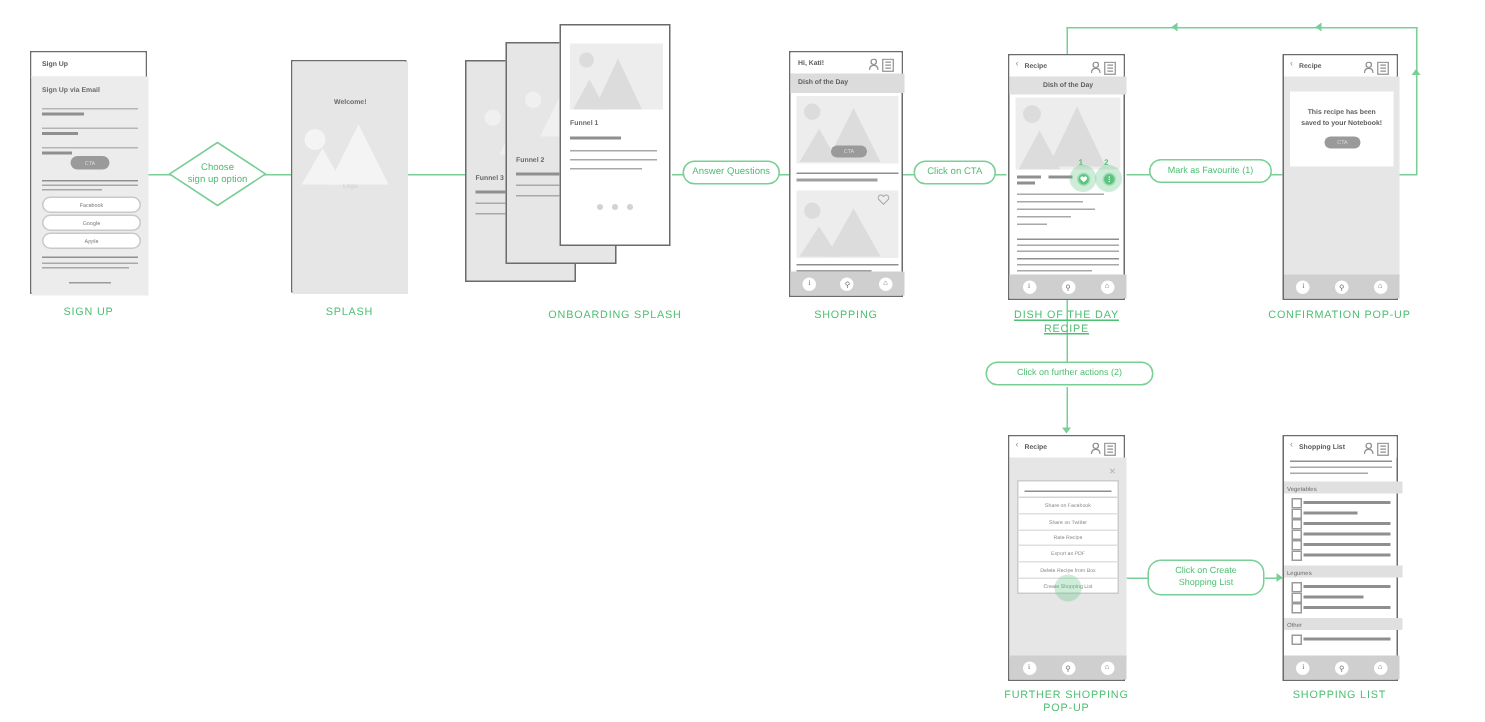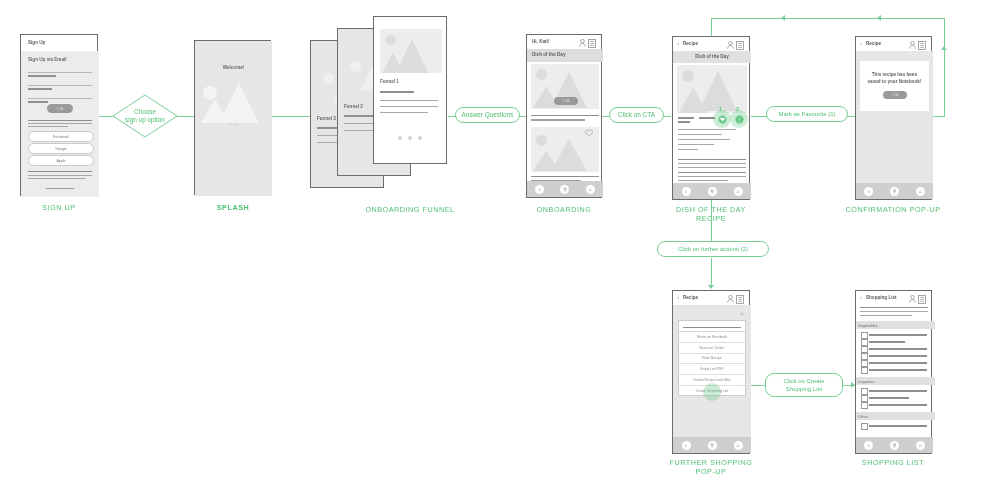--- a/index.html
+++ b/index.html
@@ -151,21 +151,21 @@
   </div>
 
   <div class="phone" style="left:194px;top:40px;width:77px;height:155px;">
     <div class="grey-block" style="left:0;top:0;width:77px;height:155px;background:#e6e6e6;"></div>
     <div class="txt-b" style="left:0;top:24px;width:77px;text-align:center;color:#6a6a6a;">Welcome!</div>
     <div class="circ" style="left:8px;top:45px;width:14px;height:14px;background:#f4f4f4;"></div>
     <div class="mtn" style="left:24px;top:42px;border-width:0 20px 40px 20px;border-bottom-color:#f4f4f4;"></div>
     <div class="mtn" style="left:6px;top:58px;border-width:0 14px 24px 14px;border-bottom-color:#f4f4f4;"></div>
     <div class="txt" style="left:0;top:80px;width:77px;text-align:center;color:#cfcfcf;">Logo</div>
   </div>
-  <div class="scr-label" style="left:184px;top:203px;width:98px;font-weight:bold;">SPLASH</div>
+  <div class="scr-label" style="left:184px;top:203px;width:98px;">SPLASH</div>
 
   <div class="phone" style="left:310px;top:40px;width:74px;height:148px;background:#e6e6e6;">
     <div class="circ" style="left:12px;top:32px;width:11px;height:11px;background:#f0f0f0;"></div>
     <div class="mtn" style="left:22px;top:30px;border-width:0 16px 32px 16px;border-bottom-color:#f0f0f0;"></div>
     <div class="txt-b" style="left:6px;top:75px;color:#6a6a6a;">Funnel 3</div>
     <div class="bar-l" style="left:6px;top:86px;width:46px;"></div>
     <div class="bar-ll" style="left:6px;top:94px;width:46px;"></div>
     <div class="bar-ll" style="left:6px;top:101px;width:46px;"></div>
   </div>
 
@@ -186,21 +186,21 @@
     </div>
     <div class="txt-b" style="left:6px;top:62px;color:#6a6a6a;">Funnel 1</div>
     <div class="bar-l" style="left:6px;top:74px;width:34px;"></div>
     <div class="bar-ll" style="left:6px;top:83px;width:58px;"></div>
     <div class="bar-ll" style="left:6px;top:89px;width:58px;"></div>
     <div class="bar-ll" style="left:6px;top:95px;width:48px;"></div>
     <div class="circ" style="left:24px;top:119px;width:4px;height:4px;background:#d3d3d3;"></div>
     <div class="circ" style="left:34px;top:119px;width:4px;height:4px;background:#d3d3d3;"></div>
     <div class="circ" style="left:44px;top:119px;width:4px;height:4px;background:#d3d3d3;"></div>
   </div>
-  <div class="scr-label" style="left:330px;top:205px;width:160px;">ONBOARDING FUNNEL</div>
+  <div class="scr-label" style="left:330px;top:205px;width:160px;">ONBOARDING SPLASH</div>
 
   <div class="lbl" style="left:455px;top:107px;width:65px;height:16px;">Answer Questions</div>
 
   <div class="phone" style="left:526px;top:34px;width:76px;height:164px;">
     <div class="hdr" style="top:0;height:14px;">
       <div class="txt-b" style="left:5px;top:4px;">Hi, Kati!</div>
     </div>
     <div class="hdr-ics" style="right:5px;top:3.5px;">
       <svg class="ic-person" width="7" height="8" viewBox="0 0 7 8">
           <circle cx="3.5" cy="2.2" r="1.8" fill="none" stroke="#8f8f8f" stroke-width=".8"></circle>
@@ -238,21 +238,21 @@
 
     <div class="bar-l" style="left:4px;top:141px;width:68px;height:1.4px;"></div>
     <div class="bar-ll" style="left:4px;top:145px;width:50px;background:#9f9f9f;height:1.6px;"></div>
 
     <div class="navbar" style="left:0;bottom:0;width:76px;height:16px;">
       <div class="nav-ic">i</div>
       <div class="nav-ic">⚲</div>
       <div class="nav-ic">⌂</div>
     </div>
   </div>
-  <div class="scr-label" style="left:514px;top:205px;width:100px;">ONBOARDING</div>
+  <div class="scr-label" style="left:514px;top:205px;width:100px;">SHOPPING</div>
 
   <div class="lbl" style="left:609px;top:107px;width:55px;height:16px;">Click on CTA</div>
 
   <div class="phone" style="left:672px;top:36px;width:78px;height:164px;">
     <div class="hdr" style="top:0;height:14px;">
       <span style="position:absolute;left:4px;top:3px;color:#8f8f8f;font-size:6px;">‹</span>
       <div class="txt-b" style="left:10px;top:4px;">Recipe</div>
     </div>
     <div class="hdr-ics" style="right:5px;top:3.5px;">
       <svg width="7" height="8" viewBox="0 0 7 8">
@@ -310,21 +310,21 @@
     <div class="bar-l" style="left:5px;top:135px;width:68px;height:1.3px;"></div>
     <div class="bar-ll" style="left:5px;top:139px;width:68px;"></div>
     <div class="bar-ll" style="left:5px;top:143px;width:50px;"></div>
 
     <div class="navbar" style="left:0;bottom:0;width:78px;height:16px;">
       <div class="nav-ic">i</div>
       <div class="nav-ic">⚲</div>
       <div class="nav-ic">⌂</div>
     </div>
   </div>
-  <div class="scr-label" style="left:661px;top:205px;width:100px;">DISH OF THE DAY
+  <div class="scr-label" style="left:661px;top:205px;width:100px;text-decoration:underline;">DISH OF THE DAY
 RECIPE</div>
 
   <div class="lbl" style="left:766px;top:106px;width:82px;height:16px;font-size:6px;">Mark as Favourite (1)</div>
 
   <div class="phone" style="left:855px;top:36px;width:77px;height:164px;">
     <div class="hdr" style="top:0;height:14px;">
       <span style="position:absolute;left:4px;top:3px;color:#8f8f8f;font-size:6px;">‹</span>
       <div class="txt-b" style="left:10px;top:4px;">Recipe</div>
     </div>
     <div class="hdr-ics" style="right:5px;top:3.5px;">

